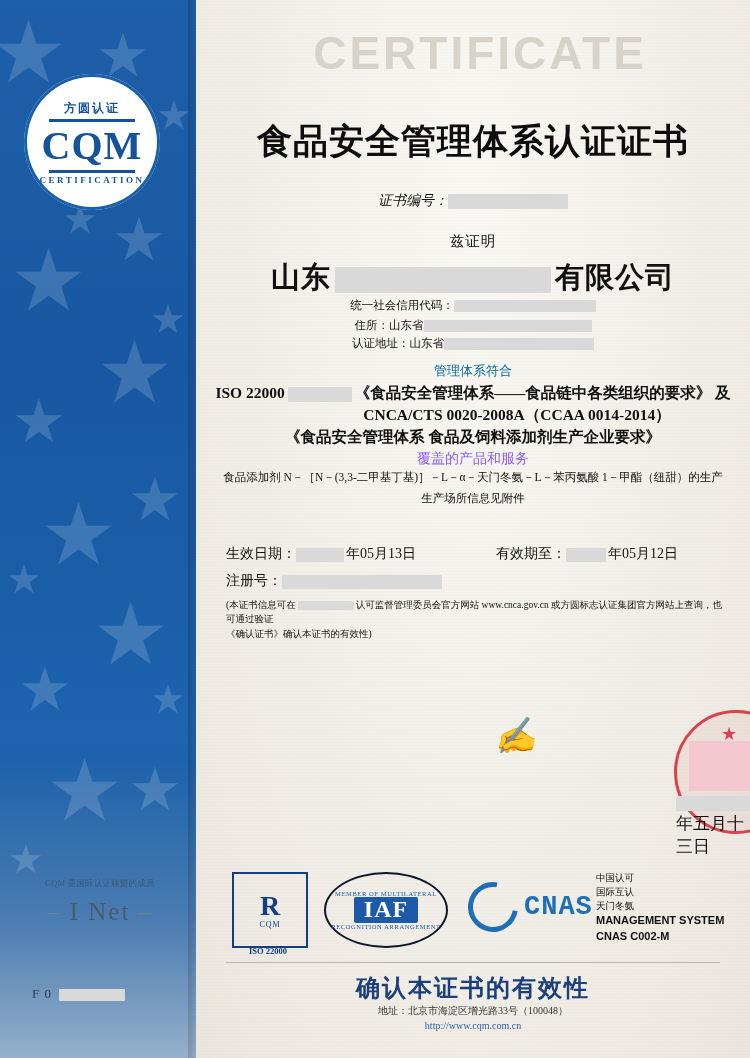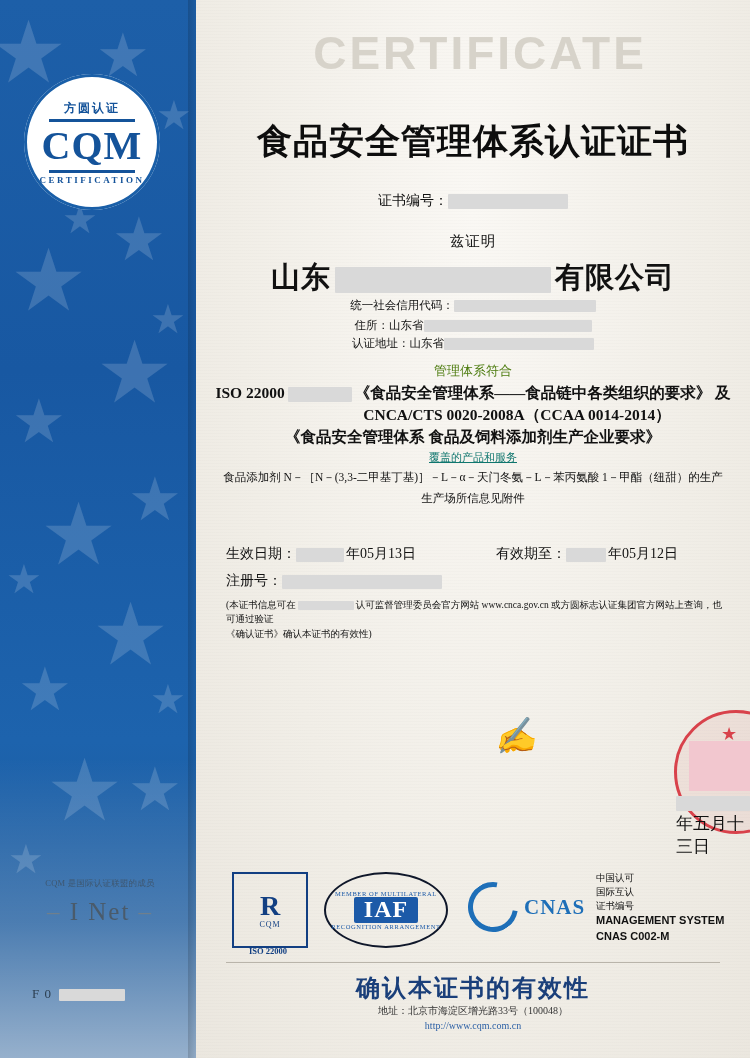--- a/index.html
+++ b/index.html
@@ -166,20 +166,21 @@
   .row {
     position: absolute;
     left: 0; width: 554px;
     text-align: center;
   }
 
   .cert-no {
     top: 192px;
     font-size: 14px;
     color: #111;
+    font-style: italic;
   }
   .redact {
     display: inline-block;
     background: #d9d9d9;
     border-radius: 1px;
     vertical-align: middle;
   }
 
   .hereby {
     top: 232px;
@@ -200,27 +201,27 @@
     font-size: 11.5px;
     color: #111;
   }
   .l-credit { top: 298px; }
   .l-addr   { top: 318px; }
   .l-site   { top: 336px; }
 
   .sys-conform {
     top: 362px;
     font-size: 13px;
-    color: #4d7c0f;
+    color: #0369a1;
   }
   .std1 { top: 383px; font-size: 15.5px; font-weight: bold; color:#111; }
   .std2 { top: 405px; font-size: 15.5px; font-weight: bold; color:#111;margin-left:44px; }
   .std3 { top: 427px; font-size: 15.5px; font-weight: bold; color:#111; }
 
-  .scope-label { top: 450px; font-size: 11px; color: #0f766e; text-decoration: underline; }
+  .scope-label { top: 450px; font-size: 14px; color: #8b5cf6; }
   .scope1 { top: 470px; font-size: 11.5px; color: #111; }
   .scope2 { top: 491px; font-size: 11.5px; color: #111; }
 
   .dates {
     position: absolute;
     top: 545px; left: 0; width: 554px;
     font-size: 14px; color: #111;
   }
   .dates .left  { position: absolute; left: 30px; }
   .dates .right { position: absolute; left: 300px; }
@@ -320,22 +321,22 @@
     display: flex; align-items: center; gap: 6px;
   }
   .logo-cnas .swoosh {
     width: 40px; height: 40px;
     border-radius: 50%;
     border: 5px solid #1e6fb8;
     border-right-color: transparent;
     transform: rotate(-35deg);
   }
   .logo-cnas .cnas-word {
-    font-family: Liberation Serif, serif;
-    font-size: 21px; font-weight: bold; color: #1e6fb8;
+    font-family: Liberation Mono, monospace;
+    font-size: 27px; font-weight: bold; color: #1e6fb8;
     letter-spacing: 1px;
   }
   .cnas-text {
     position: absolute;
     left: 400px; top: 0;
     font-size: 9.5px; color: #111; line-height: 1.45;
   }
   .cnas-text .en { font-family: "Liberation Sans", sans-serif; font-weight: bold; font-size: 11px; }
 
   .rule {
@@ -498,21 +499,21 @@
       </div>
 
       <div class="logo-cnas">
         <span class="swoosh"></span>
         <span class="cnas-word">CNAS</span>
       </div>
 
       <div class="cnas-text">
         <div>中国认可</div>
         <div>国际互认</div>
-        <div>证书编号</div>
+        <div>天门冬氨</div>
         <div class="en">MANAGEMENT SYSTEM</div>
         <div class="en">CNAS C002-M</div>
       </div>
     </div>
 
     <div class="rule"></div>
     <div class="footer-org">确认本证书的有效性</div>
     <div class="footer-addr">地址：北京市海淀区增光路33号（100048）</div>
     <div class="footer-url">http://www.cqm.com.cn</div>
   </div>

